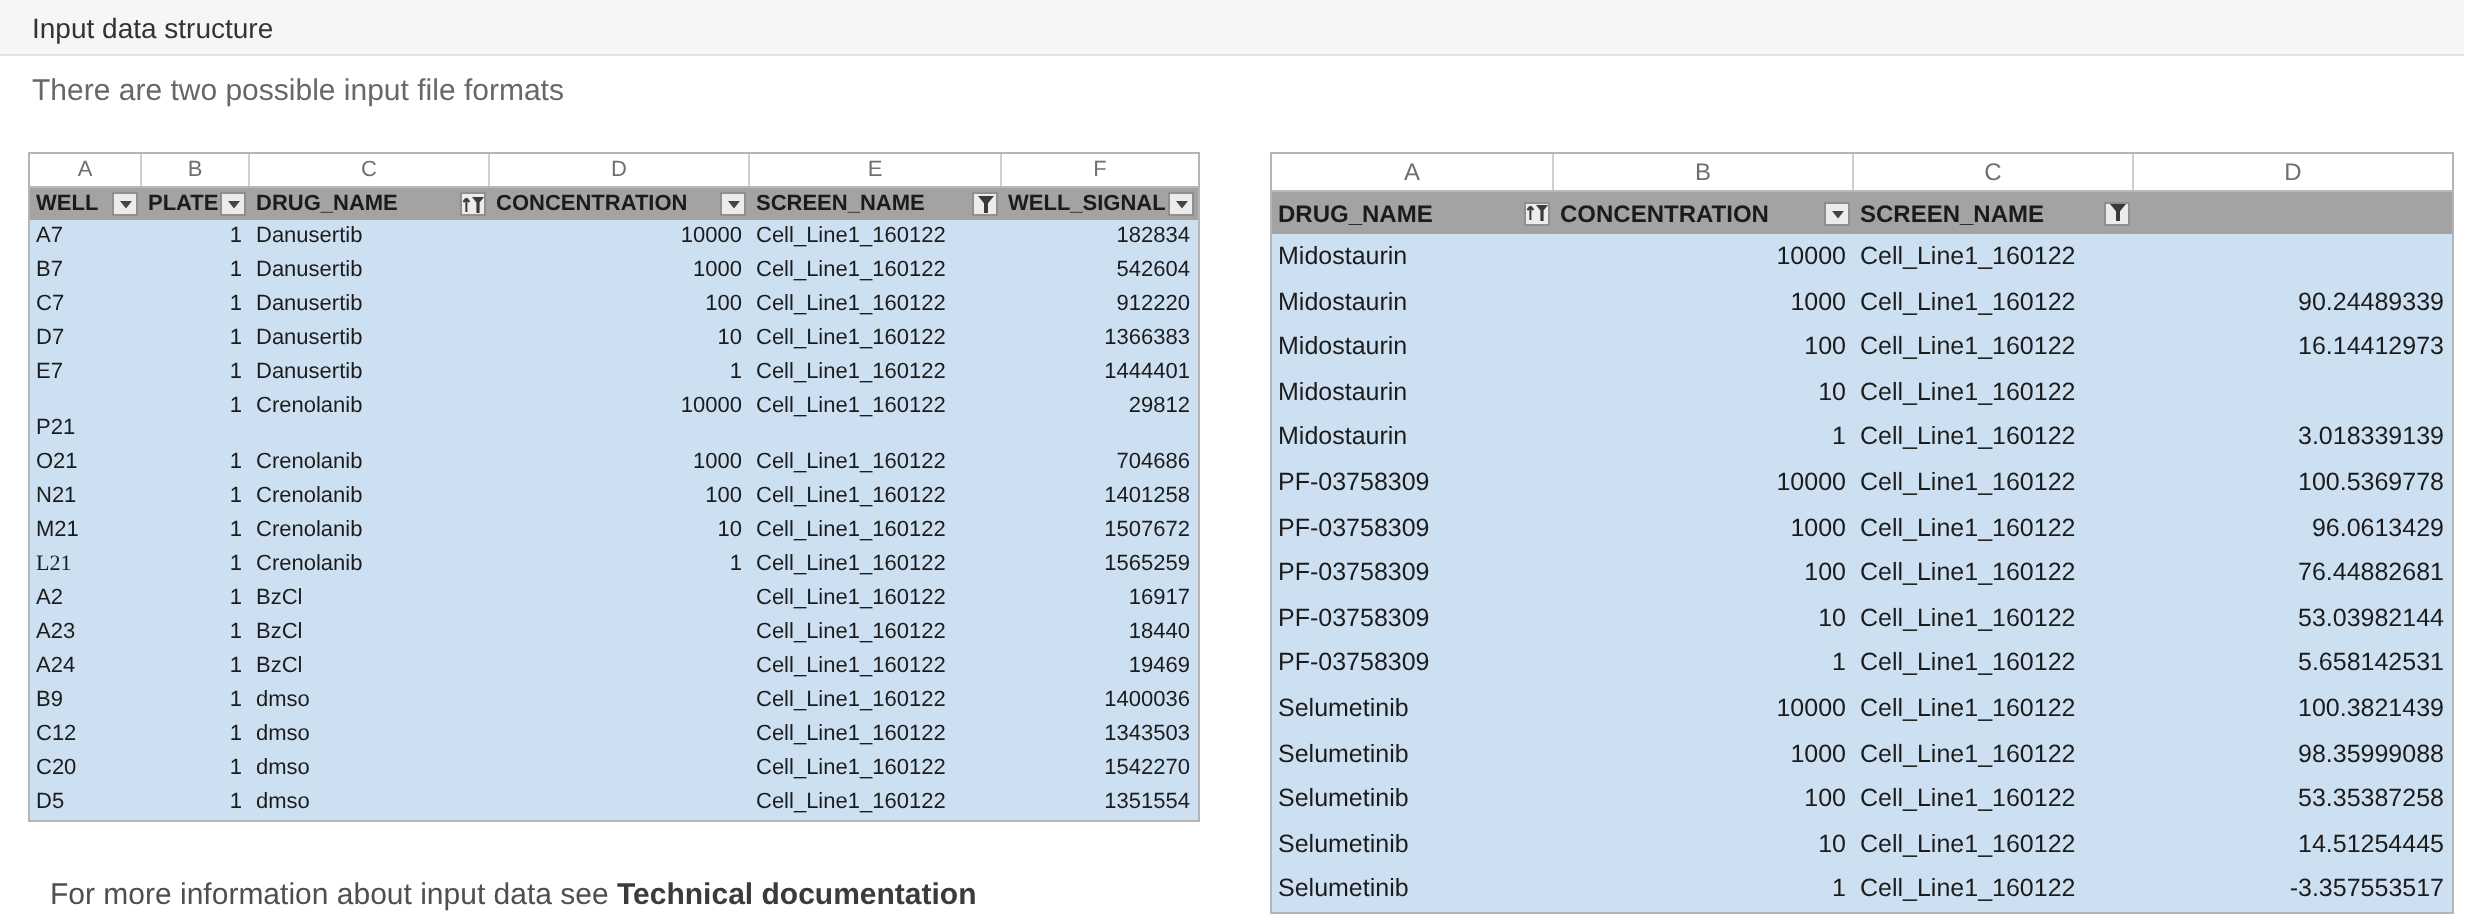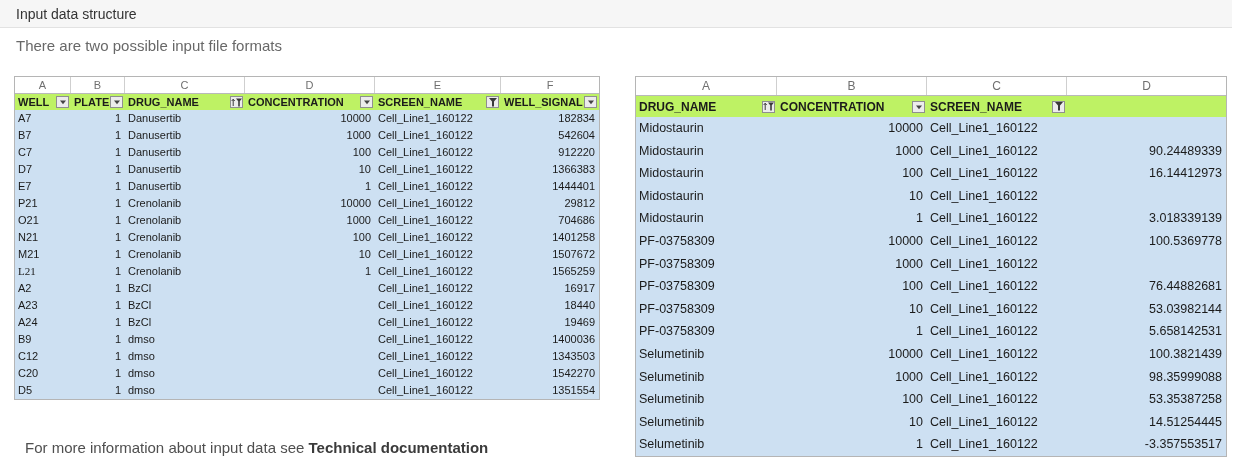--- a/index.html
+++ b/index.html
@@ -33,21 +33,21 @@
 
   .letters-row{display:flex;background:#ffffff;border-bottom:1px solid #b9b9b9;}
   .letter-cell{
     box-sizing:border-box;text-align:center;color:#6f6f6f;
     border-right:1px solid #cfcfcf;overflow:hidden;
   }
   .letter-cell:last-child{border-right:none;}
   .t1 .letter-cell{height:16px;line-height:16px;font-size:11px;}
   .t2 .letter-cell{height:18px;line-height:18px;font-size:12px;}
 
-  .header-row{display:flex;background:#bef264;}
+  .header-row{display:flex;background:#a3a3a3;}
   .header-cell{
     box-sizing:border-box;display:flex;align-items:center;
     font-weight:700;color:#1b1b1b;overflow:hidden;
     padding:0 2px 0 3px;
   }
   .t1 .header-cell{height:16px;font-size:11px;}
   .t2 .header-cell{height:21px;font-size:12px;}
   .header-label{white-space:nowrap;overflow:hidden;}
   .spacer{flex:1;}
   .filter-btn{
@@ -174,21 +174,21 @@
     </div>
     <div class="data-row">
       <div class="data-cell al" style="width: 56px;">E7</div>
       <div class="data-cell ar" style="width: 54px;">1</div>
       <div class="data-cell al" style="width: 120px;">Danusertib</div>
       <div class="data-cell ar" style="width: 130px;">1</div>
       <div class="data-cell al" style="width: 126px;">Cell_Line1_160122</div>
       <div class="data-cell ar" style="width: 98px;">1444401</div>
     </div>
     <div class="data-row">
-      <div class="data-cell al" style="width: 56px;">P21</div>
+      <div class="data-cell al" style="width: 56px; margin-top: 11px;">P21</div>
       <div class="data-cell ar" style="width: 54px;">1</div>
       <div class="data-cell al" style="width: 120px;">Crenolanib</div>
       <div class="data-cell ar" style="width: 130px;">10000</div>
       <div class="data-cell al" style="width: 126px;">Cell_Line1_160122</div>
       <div class="data-cell ar" style="width: 98px;">29812</div>
     </div>
     <div class="data-row">
       <div class="data-cell al" style="width: 56px;">O21</div>
       <div class="data-cell ar" style="width: 54px;">1</div>
       <div class="data-cell al" style="width: 120px;">Crenolanib</div>
@@ -346,20 +346,21 @@
     <div class="data-row">
       <div class="data-cell al" style="width: 141px;">PF-03758309</div>
       <div class="data-cell ar" style="width: 150px;">10000</div>
       <div class="data-cell al" style="width: 140px;">Cell_Line1_160122</div>
       <div class="data-cell ar" style="width: 159px;">100.5369778</div>
     </div>
     <div class="data-row">
       <div class="data-cell al" style="width: 141px;">PF-03758309</div>
       <div class="data-cell ar" style="width: 150px;">1000</div>
       <div class="data-cell al" style="width: 140px;">Cell_Line1_160122</div>
+      <div class="data-cell ar" style="width: 159px;">96.0613429</div>
     </div>
     <div class="data-row">
       <div class="data-cell al" style="width: 141px;">PF-03758309</div>
       <div class="data-cell ar" style="width: 150px;">100</div>
       <div class="data-cell al" style="width: 140px;">Cell_Line1_160122</div>
       <div class="data-cell ar" style="width: 159px;">76.44882681</div>
     </div>
     <div class="data-row">
       <div class="data-cell al" style="width: 141px;">PF-03758309</div>
       <div class="data-cell ar" style="width: 150px;">10</div>

